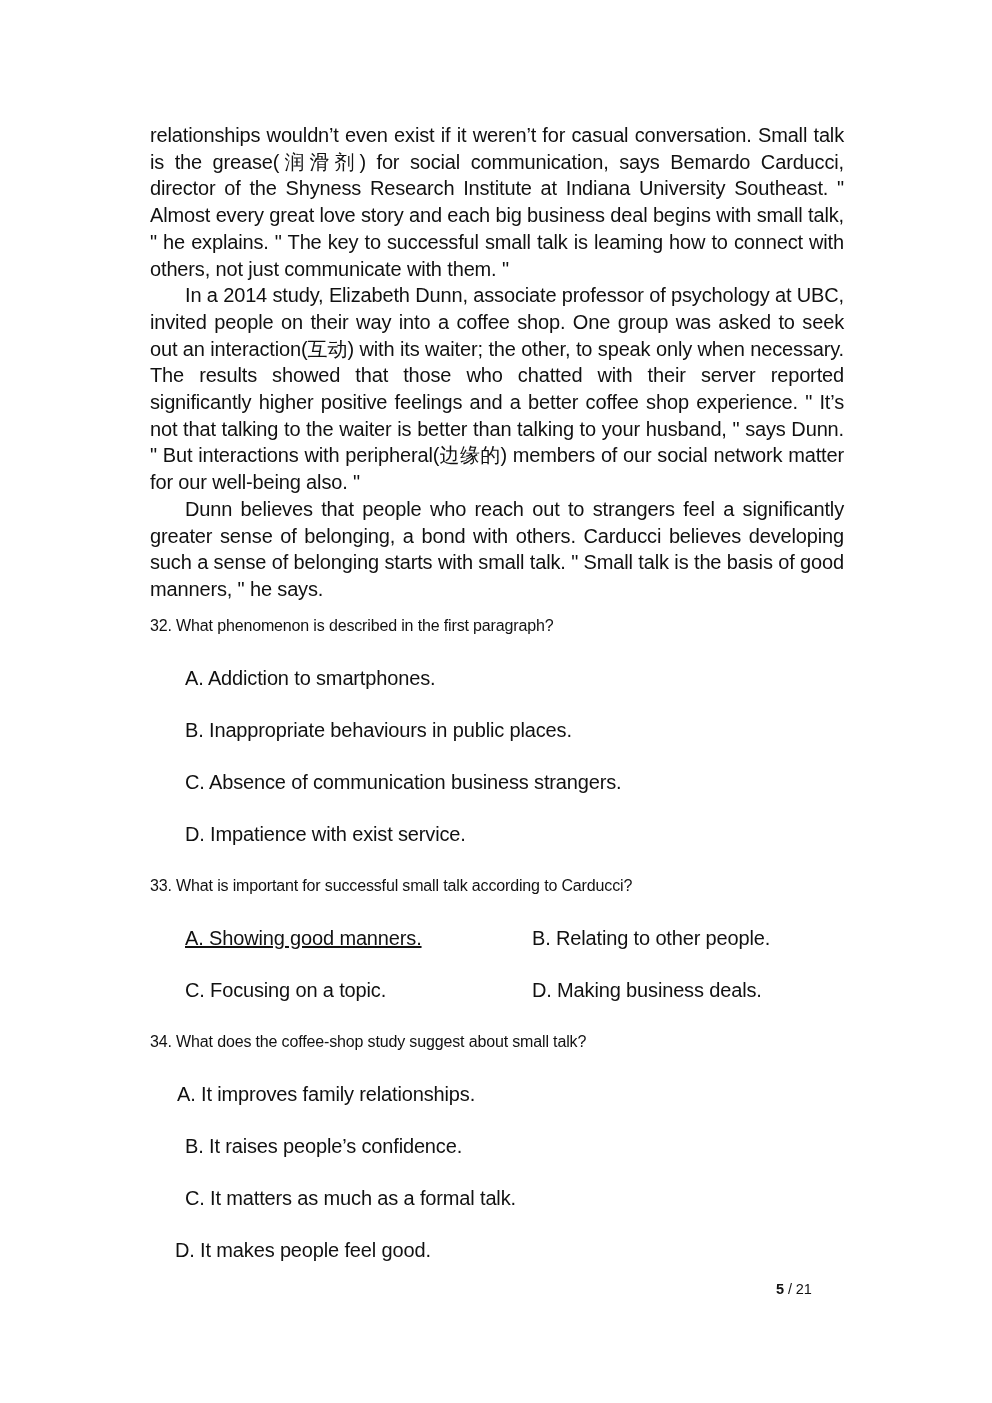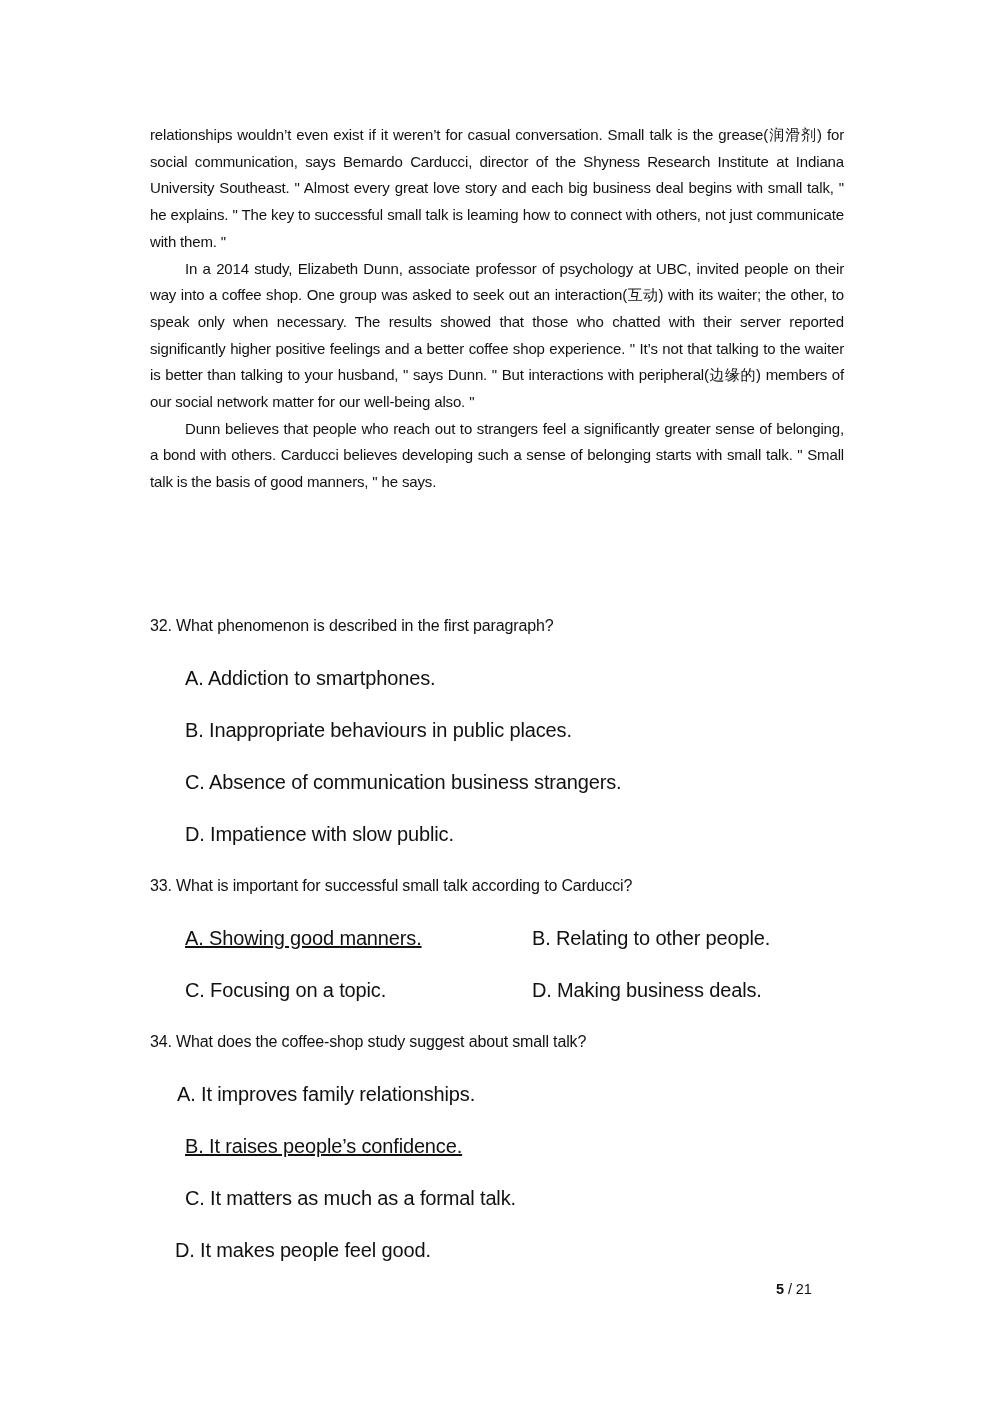--- a/index.html
+++ b/index.html
@@ -2,21 +2,21 @@
 <html><head>
   <meta charset="utf-8">
   <style>
     html, body { margin: 0; padding: 0; background: #ffffff; }
     body {
       width: 992px; height: 1403px; position: relative; overflow: hidden;
       font-family: "Liberation Sans", sans-serif; color: #111111;
     }
     .page { position: absolute; left: 150px; top: 122px; width: 694px; }
     .para {
-      font-size: 15px; line-height: 26.7px; text-align: justify; margin: 0;
+      font-size: 20px; line-height: 26.7px; text-align: justify; margin: 0;
       letter-spacing: -0.15px;
     }
     .indent { text-indent: 35px; }
     .question { position: absolute; left: 150px; font-size: 16px; line-height: 22px; letter-spacing: -0.15px; }
     .option { position: absolute; font-size: 20px; line-height: 22px; letter-spacing: -0.15px; }
     .footer { position: absolute; left: 776px; top: 1279px; font-size: 14.5px; line-height: 20px; letter-spacing: -0.1px; }
     .footer .cur { font-weight: bold; }
   </style>
 </head>
 <body>
@@ -27,35 +27,35 @@
   <p class="para indent">Dunn believes that people who reach out to strangers feel a significantly greater sense of belonging, a bond with others. Carducci believes developing such a sense of belonging starts with small talk. " Small talk is the basis of good manners, " he says.</p>
 </div>
 
 <div class="question" style="top:615px;">
   <span>32.</span>
   <span>What phenomenon is described in the first paragraph?</span>
 </div>
 <div class="option" style="left:185px; top:667px;">A. Addiction to smartphones.</div>
 <div class="option" style="left:185px; top:719px;">B. Inappropriate behaviours in public places.</div>
 <div class="option" style="left:185px; top:771px;">C. Absence of communication business strangers.</div>
-<div class="option" style="left:185px; top:823px;">D. Impatience with slow public.</div>
+<div class="option" style="left:185px; top:823px;">D. Impatience with exist service.</div>
 
 <div class="question" style="top:875px;">
   <span>33.</span>
   <span>What is important for successful small talk according to Carducci?</span>
 </div>
 <div class="option" style="left:185px; top:927px;text-decoration:underline;">A. Showing good manners.</div>
 <div class="option" style="left:532px; top:927px;">B. Relating to other people.</div>
 <div class="option" style="left:185px; top:979px;">C. Focusing on a topic.</div>
 <div class="option" style="left:532px; top:979px;">D. Making business deals.</div>
 
 <div class="question" style="top:1031px;">
   <span>34.</span>
   <span>What does the coffee-shop study suggest about small talk?</span>
 </div>
 <div class="option" style="left:177px; top:1083px;">A. It improves family relationships.</div>
-<div class="option" style="left:185px; top:1135px;text-decoration:underline;">B. It raises people’s confidence.</div>
+<div class="option" style="left:185px; top:1135px;">B. It raises people’s confidence.</div>
 <div class="option" style="left:185px; top:1187px;">C. It matters as much as a formal talk.</div>
 <div class="option" style="left:175px; top:1239px;">D. It makes people feel good.</div>
 
 <div class="footer">
   <span class="cur">5</span><span> / </span><span>21</span>
 </div>
 
 </body></html>

